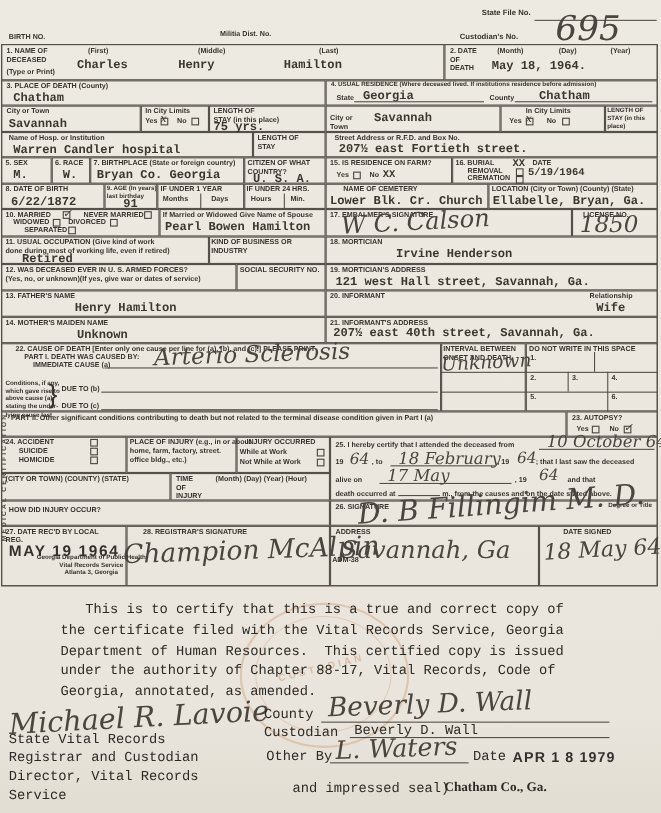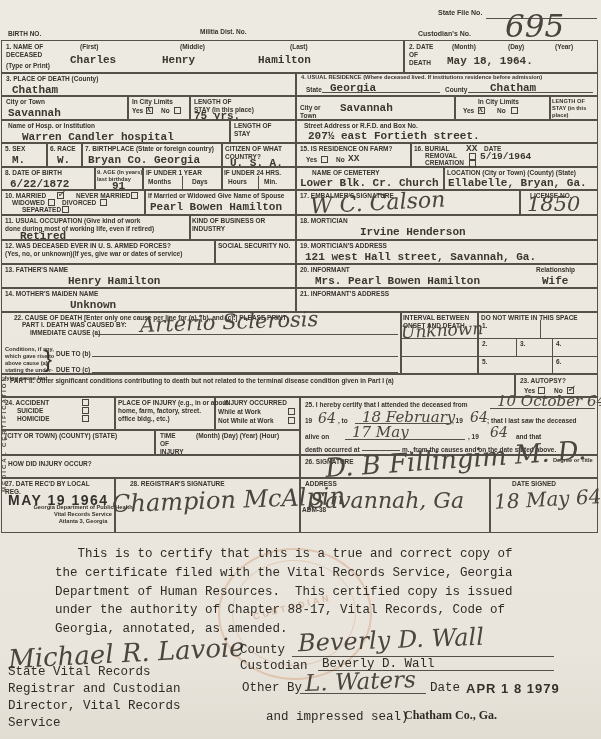--- a/index.html
+++ b/index.html
@@ -101,21 +101,21 @@
     </div>
   <div class="L" style="left:497px;top:107px">No</div>
   <div class="B" style="left:511px;top:107px"></div>
   <div class="L xs" style="left:552px;top:98px">LENGTH OF
 STAY (in this place)</div>
 
   <div class="C" style="left:1px;top:120px;width:229px;height:23px"></div>
   <div class="C" style="left:230px;top:120px;width:66px;height:23px"></div>
   <div class="C" style="left:296px;top:120px;width:302px;height:23px"></div>
   <div class="L" style="left:8px;top:122px">Name of Hosp. or Institution</div>
-  <div class="T" style="left:22px;top:131px">Warren Candler hospital</div>
+  <div class="T" style="left:12px;top:131px">Warren Candler hospital</div>
   <div class="L" style="left:234px;top:122px">LENGTH OF
 STAY</div>
   <div class="L" style="left:304px;top:122px">Street Address or R.F.D. and Box No.</div>
   <div class="T" style="left:308px;top:130px">207½ east Fortieth street.</div>
 
   <div class="C" style="left:1px;top:143px;width:46px;height:24px"></div>
   <div class="C" style="left:47px;top:143px;width:35px;height:24px"></div>
   <div class="C" style="left:82px;top:143px;width:140px;height:24px"></div>
   <div class="C" style="left:222px;top:143px;width:74px;height:24px"></div>
   <div class="C" style="left:296px;top:143px;width:115px;height:24px"></div>
@@ -208,29 +208,29 @@
 (Yes, no, or unknown)(If yes, give war or dates of service)</div>
   <div class="L" style="left:218px;top:242px">SOCIAL SECURITY NO.</div>
   <div class="L" style="left:300px;top:242px">19. MORTICIAN'S ADDRESS</div>
   <div class="T" style="left:305px;top:251px">121 west Hall street, Savannah, Ga.</div>
 
   <div class="C" style="left:1px;top:264px;width:295px;height:24px"></div>
   <div class="C" style="left:296px;top:264px;width:302px;height:24px"></div>
   <div class="L" style="left:5px;top:266px">13. FATHER'S NAME</div>
   <div class="T" style="left:68px;top:275px">Henry Hamilton</div>
   <div class="L" style="left:300px;top:266px">20. INFORMANT</div>
-  <div class="T" style="left:315px;top:275px">Mrs. Pearl Bowen Hamilton</div>
   <div class="L" style="left:536px;top:266px">Relationship</div>
   <div class="T" style="left:542px;top:275px">Wife</div>
 
   <div class="C" style="left:1px;top:288px;width:295px;height:24px"></div>
   <div class="C" style="left:296px;top:288px;width:302px;height:24px"></div>
   <div class="L" style="left:5px;top:290px">14. MOTHER'S MAIDEN NAME</div>
   <div class="T" style="left:70px;top:299px">Unknown</div>
   <div class="L" style="left:300px;top:290px">21. INFORMANT'S ADDRESS</div>
+  <div class="T" style="left:303px;top:297px">207½ east 40th street, Savannah, Ga.</div>
 
   <div class="C" style="left:1px;top:312px;width:400px;height:62px"></div>
   <div class="C" style="left:401px;top:312px;width:77px;height:62px"></div>
   <div class="C" style="left:478px;top:312px;width:120px;height:62px"></div>
   <div class="L" style="left:14px;top:314px">22. CAUSE OF DEATH [Enter only one cause per line for (a), (b), and (c).] PLEASE PRINT</div>
   <div class="L" style="left:22px;top:321px">PART I. DEATH WAS CAUSED BY:</div>
   <div class="L" style="left:30px;top:329px">IMMEDIATE CAUSE (a)</div>
   <div class="U" style="left:95px;top:320px;width:303px;height:14px"></div>
   <div class="H" style="left:140px;top:310px;font-size:21px;transform:rotate(-2deg)">Arterio Sclerosis</div>
   <div class="L xs" style="left:5px;top:346px">Conditions, if any,

